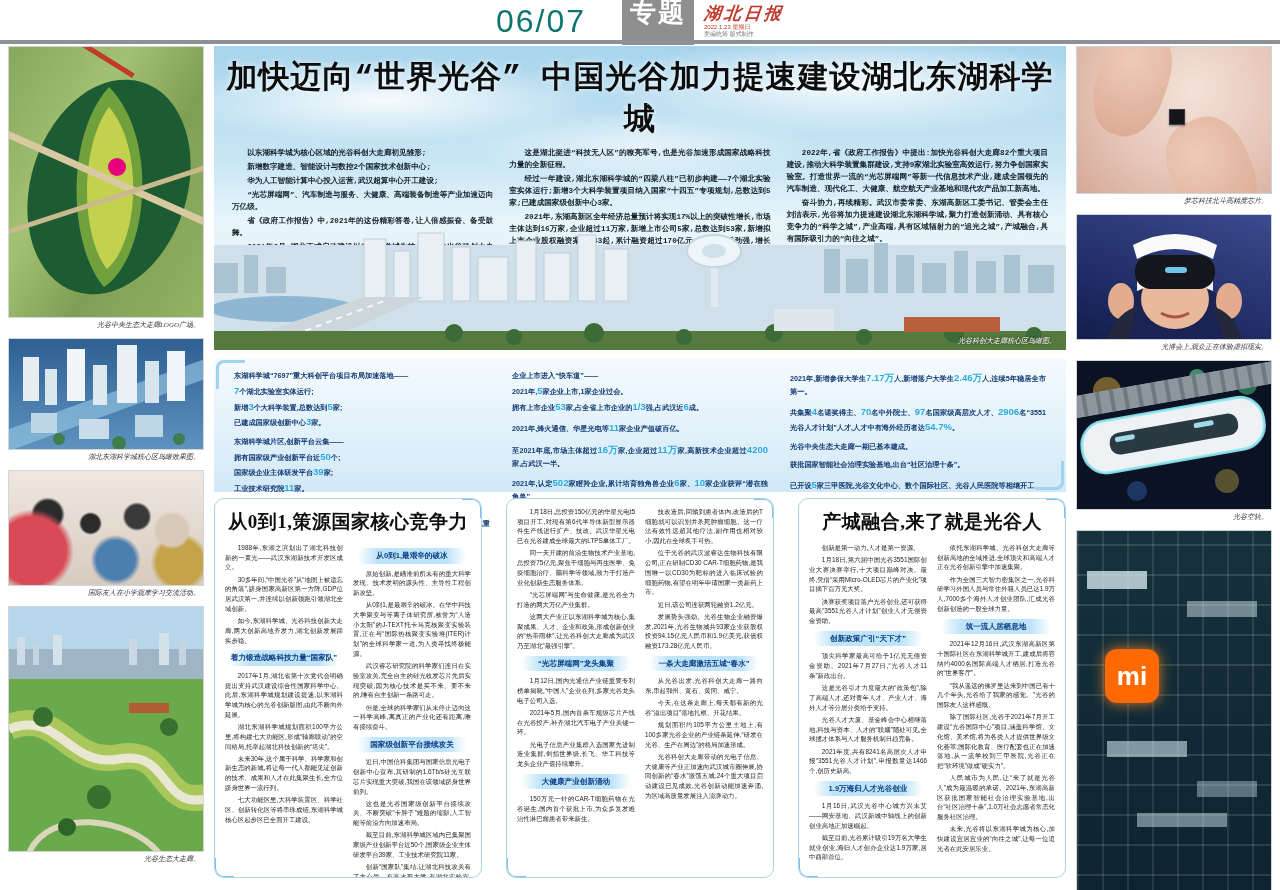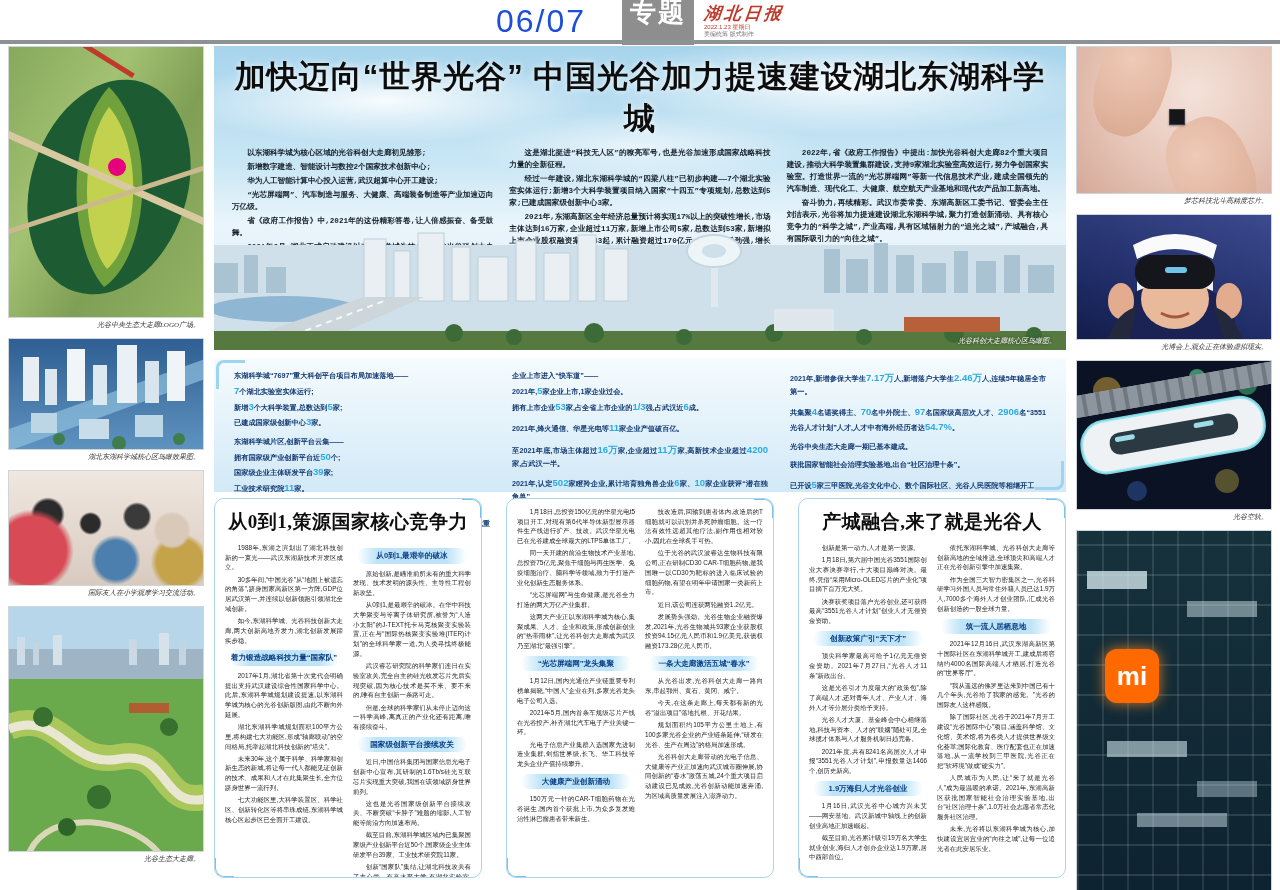--- a/index.html
+++ b/index.html
@@ -2,21 +2,21 @@
 <html><head>
 <meta charset="utf-8">
 <style>
   html,body{margin:0;padding:0;background:#e8e8e8;}
   #page{position:relative;width:1280px;height:890px;background:#fff;overflow:hidden;
         font-family:"Liberation Sans",sans-serif;color:#222;}
 
   
   .masthead{position:absolute;top:2px;left:0;width:100%;height:38px;display:flex;
             align-items:center;justify-content:center;gap:10px;}
-  .pageno{font-size:32px;color:#1d4ed8;letter-spacing:2px;font-family:"Liberation Sans",sans-serif;}
+  .pageno{font-size:32px;color:#0f766e;letter-spacing:2px;font-family:"Liberation Sans",sans-serif;}
   .section-badge{background:#8e8e8e;color:#fff;font-size:26px;font-weight:bold;
                  padding:1px 8px 20px;line-height:1;letter-spacing:2px;margin-left:26px;}
   .logo-block{display:flex;flex-direction:column;align-items:flex-start;line-height:1.15;}
   .paper-name{color:#c0392b;font-weight:900;font-style:italic;font-size:17px;letter-spacing:3px;
               font-family:"Liberation Serif",serif;transform:skewX(-6deg);}
   .micro{font-size:6px;color:#c0392b;}
   .micro2{font-size:6px;color:#777;}
   .header-rule{position:absolute;top:40px;left:0;width:100%;height:4px;background:#8d9094;}
 
   
@@ -55,21 +55,21 @@
   .lit{position:absolute;background:#cfe3ea;opacity:.8;}
 
   
   .hero{position:absolute;left:214px;top:46px;width:852px;height:304px;overflow:hidden;
         background:linear-gradient(180deg,#a7d4ec 0%,#c9e6f5 38%,#e9f5fb 58%,#d8ebf5 100%);}
   .hero:before{content:"";position:absolute;left:0;top:0;width:100%;height:60%;
         background:radial-gradient(ellipse 300px 60px at 20% 30%,rgba(255,255,255,.9),transparent 70%),
                    radial-gradient(ellipse 360px 70px at 75% 22%,rgba(255,255,255,.85),transparent 70%),
                    radial-gradient(ellipse 250px 50px at 50% 55%,rgba(255,255,255,.6),transparent 70%);}
   .main-headline{position:relative;margin:10px 8px 0;text-align:center;
-        font-family:Liberation Sans, sans-serif;font-weight:900;font-size:31px;letter-spacing:1px;
+        font-family:Liberation Mono, monospace;font-weight:900;font-size:31px;letter-spacing:1px;
         color:#0d0d0d;text-shadow:0 0 6px rgba(255,255,255,.8);}
   .intro{position:relative;display:flex;gap:16px;margin:8px 18px 0;}
   .intro-col{flex:1;font-family:Liberation Mono, monospace;font-size:7.6px;line-height:1.58;
         font-weight:700;color:#15202b;text-align:justify;}
   .intro-col p{margin:0 0 2px;text-indent:2em;}
   .panorama{position:absolute;left:0;bottom:0;width:852px;height:145px;}
   .pano-cap{position:absolute;right:10px;bottom:4px;font-size:7px;color:#fff;
         font-family:"Liberation Serif",serif;font-style:italic;text-shadow:0 0 3px rgba(0,0,0,.7);}
 
   

